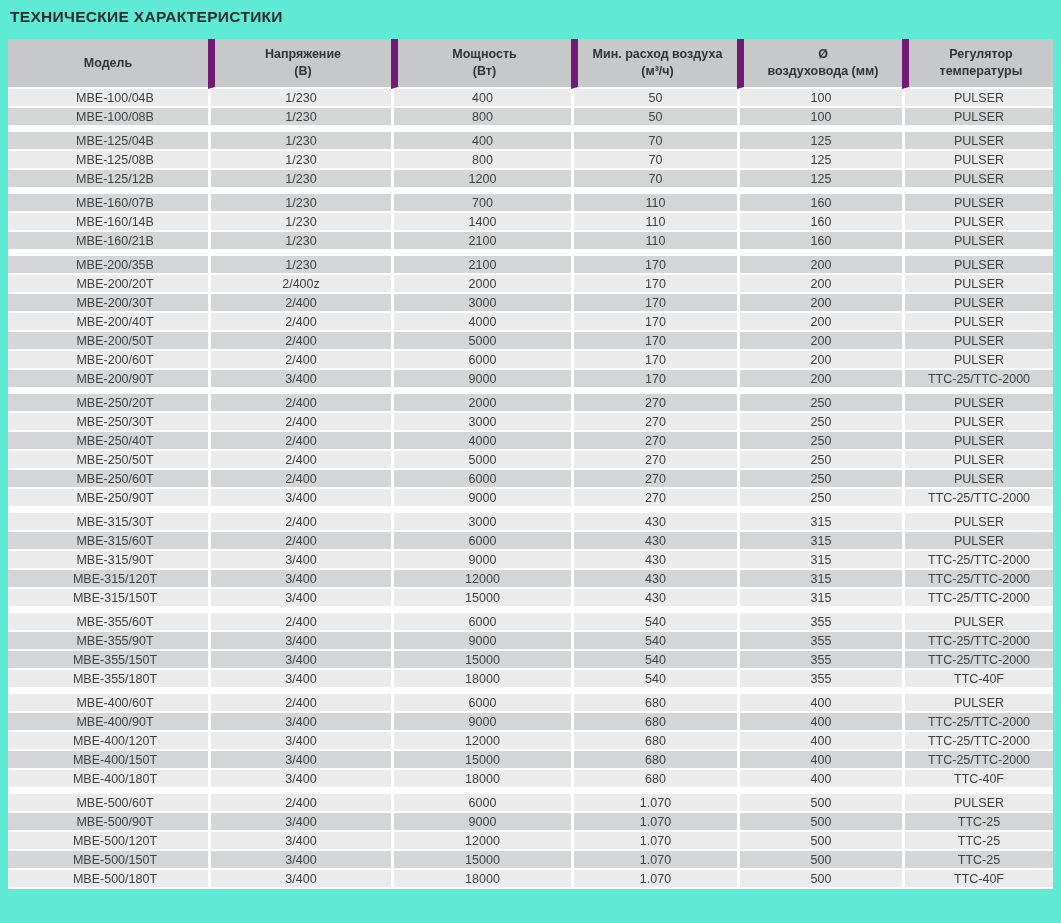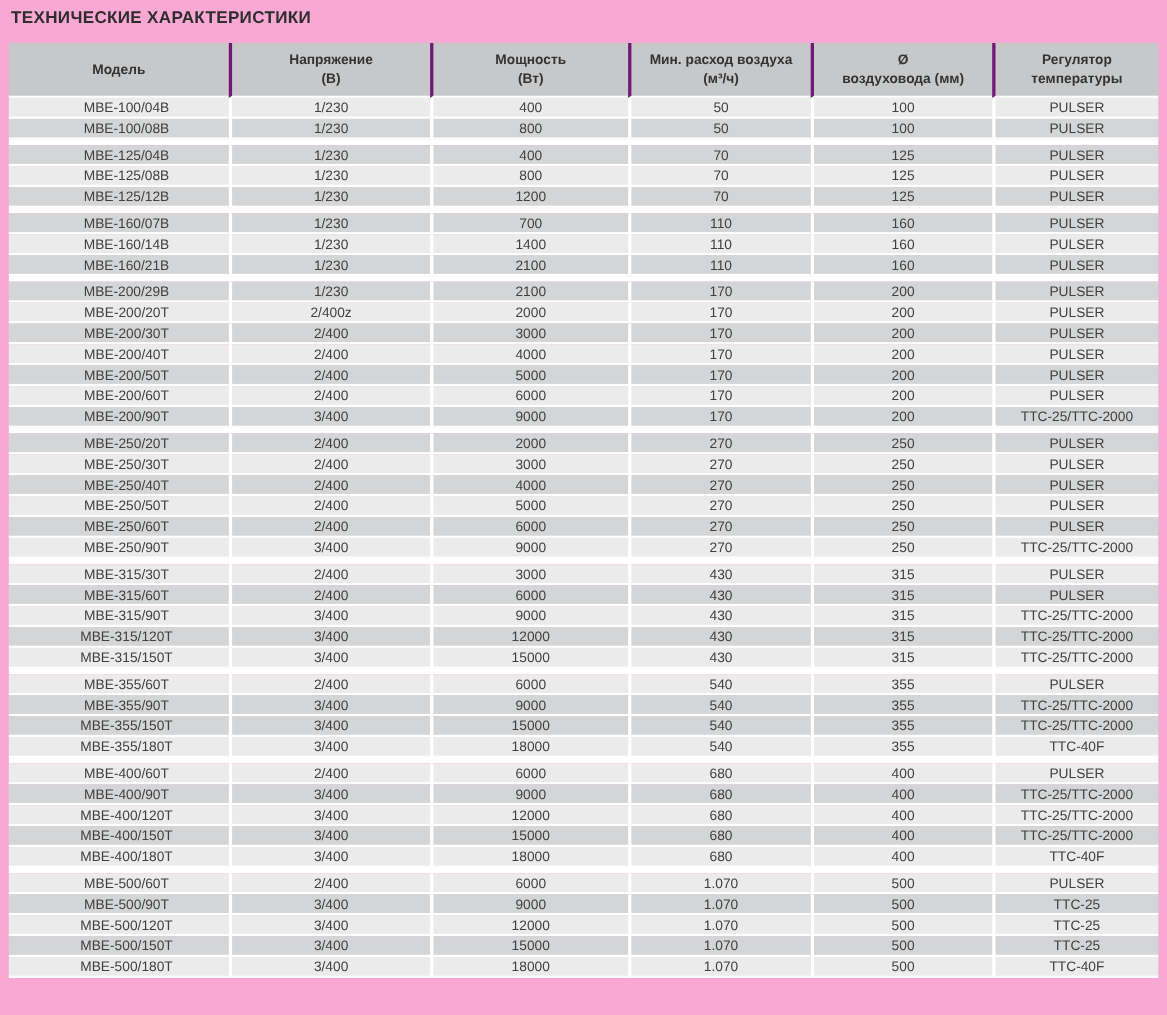--- a/index.html
+++ b/index.html
@@ -6,21 +6,21 @@
     margin: 0;
     padding: 0;
     background: #ffffff;
     font-family: "Liberation Sans", "DejaVu Sans", sans-serif;
   }
   .page {
     width: 1061px;
     height: 923px;
     box-sizing: border-box;
     padding: 5px 4px 0 8px;
-    background: #f9a8d4;
+    background: #5eead4;
   }
   .page-title {
     font-size: 15.5px;
     font-weight: bold;
     color: #2d2d2d;
     letter-spacing: 0.3px;
     margin: 3px 0 13px 2px;
   }
   table.specs {
     border-collapse: separate;
@@ -29,21 +29,21 @@
     width: 1045px;
   }
   th {
     background: #c7c8c9;
     font-size: 12.5px;
     font-weight: bold;
     color: #333333;
     height: 48px;
     vertical-align: middle;
     text-align: center;
-    border-left: 3px solid #701a75;
+    border-left: 7px solid #701a75;
     border-bottom: 2px solid #ffffff;
     padding: 0;
     line-height: 17px;
   }
   th:first-child { border-left: none; margin-top: 43px; }
   .h-sub { font-weight: bold; }
   td {
     font-size: 12.5px;
     color: #404040;
     text-align: center;
@@ -180,21 +180,21 @@
           <td>1/230</td>
           <td>2100</td>
           <td>110</td>
           <td>160</td>
           <td>PULSER</td>
         </tr>
         <tr class="gap-row">
           <td colspan="6"></td>
         </tr>
         <tr class="dark">
-          <td>MBE-200/29B</td>
+          <td>MBE-200/35B</td>
           <td>1/230</td>
           <td>2100</td>
           <td>170</td>
           <td>200</td>
           <td>PULSER</td>
         </tr>
         <tr class="light">
           <td>MBE-200/20T</td>
           <td>2/400z</td>
           <td>2000</td>

